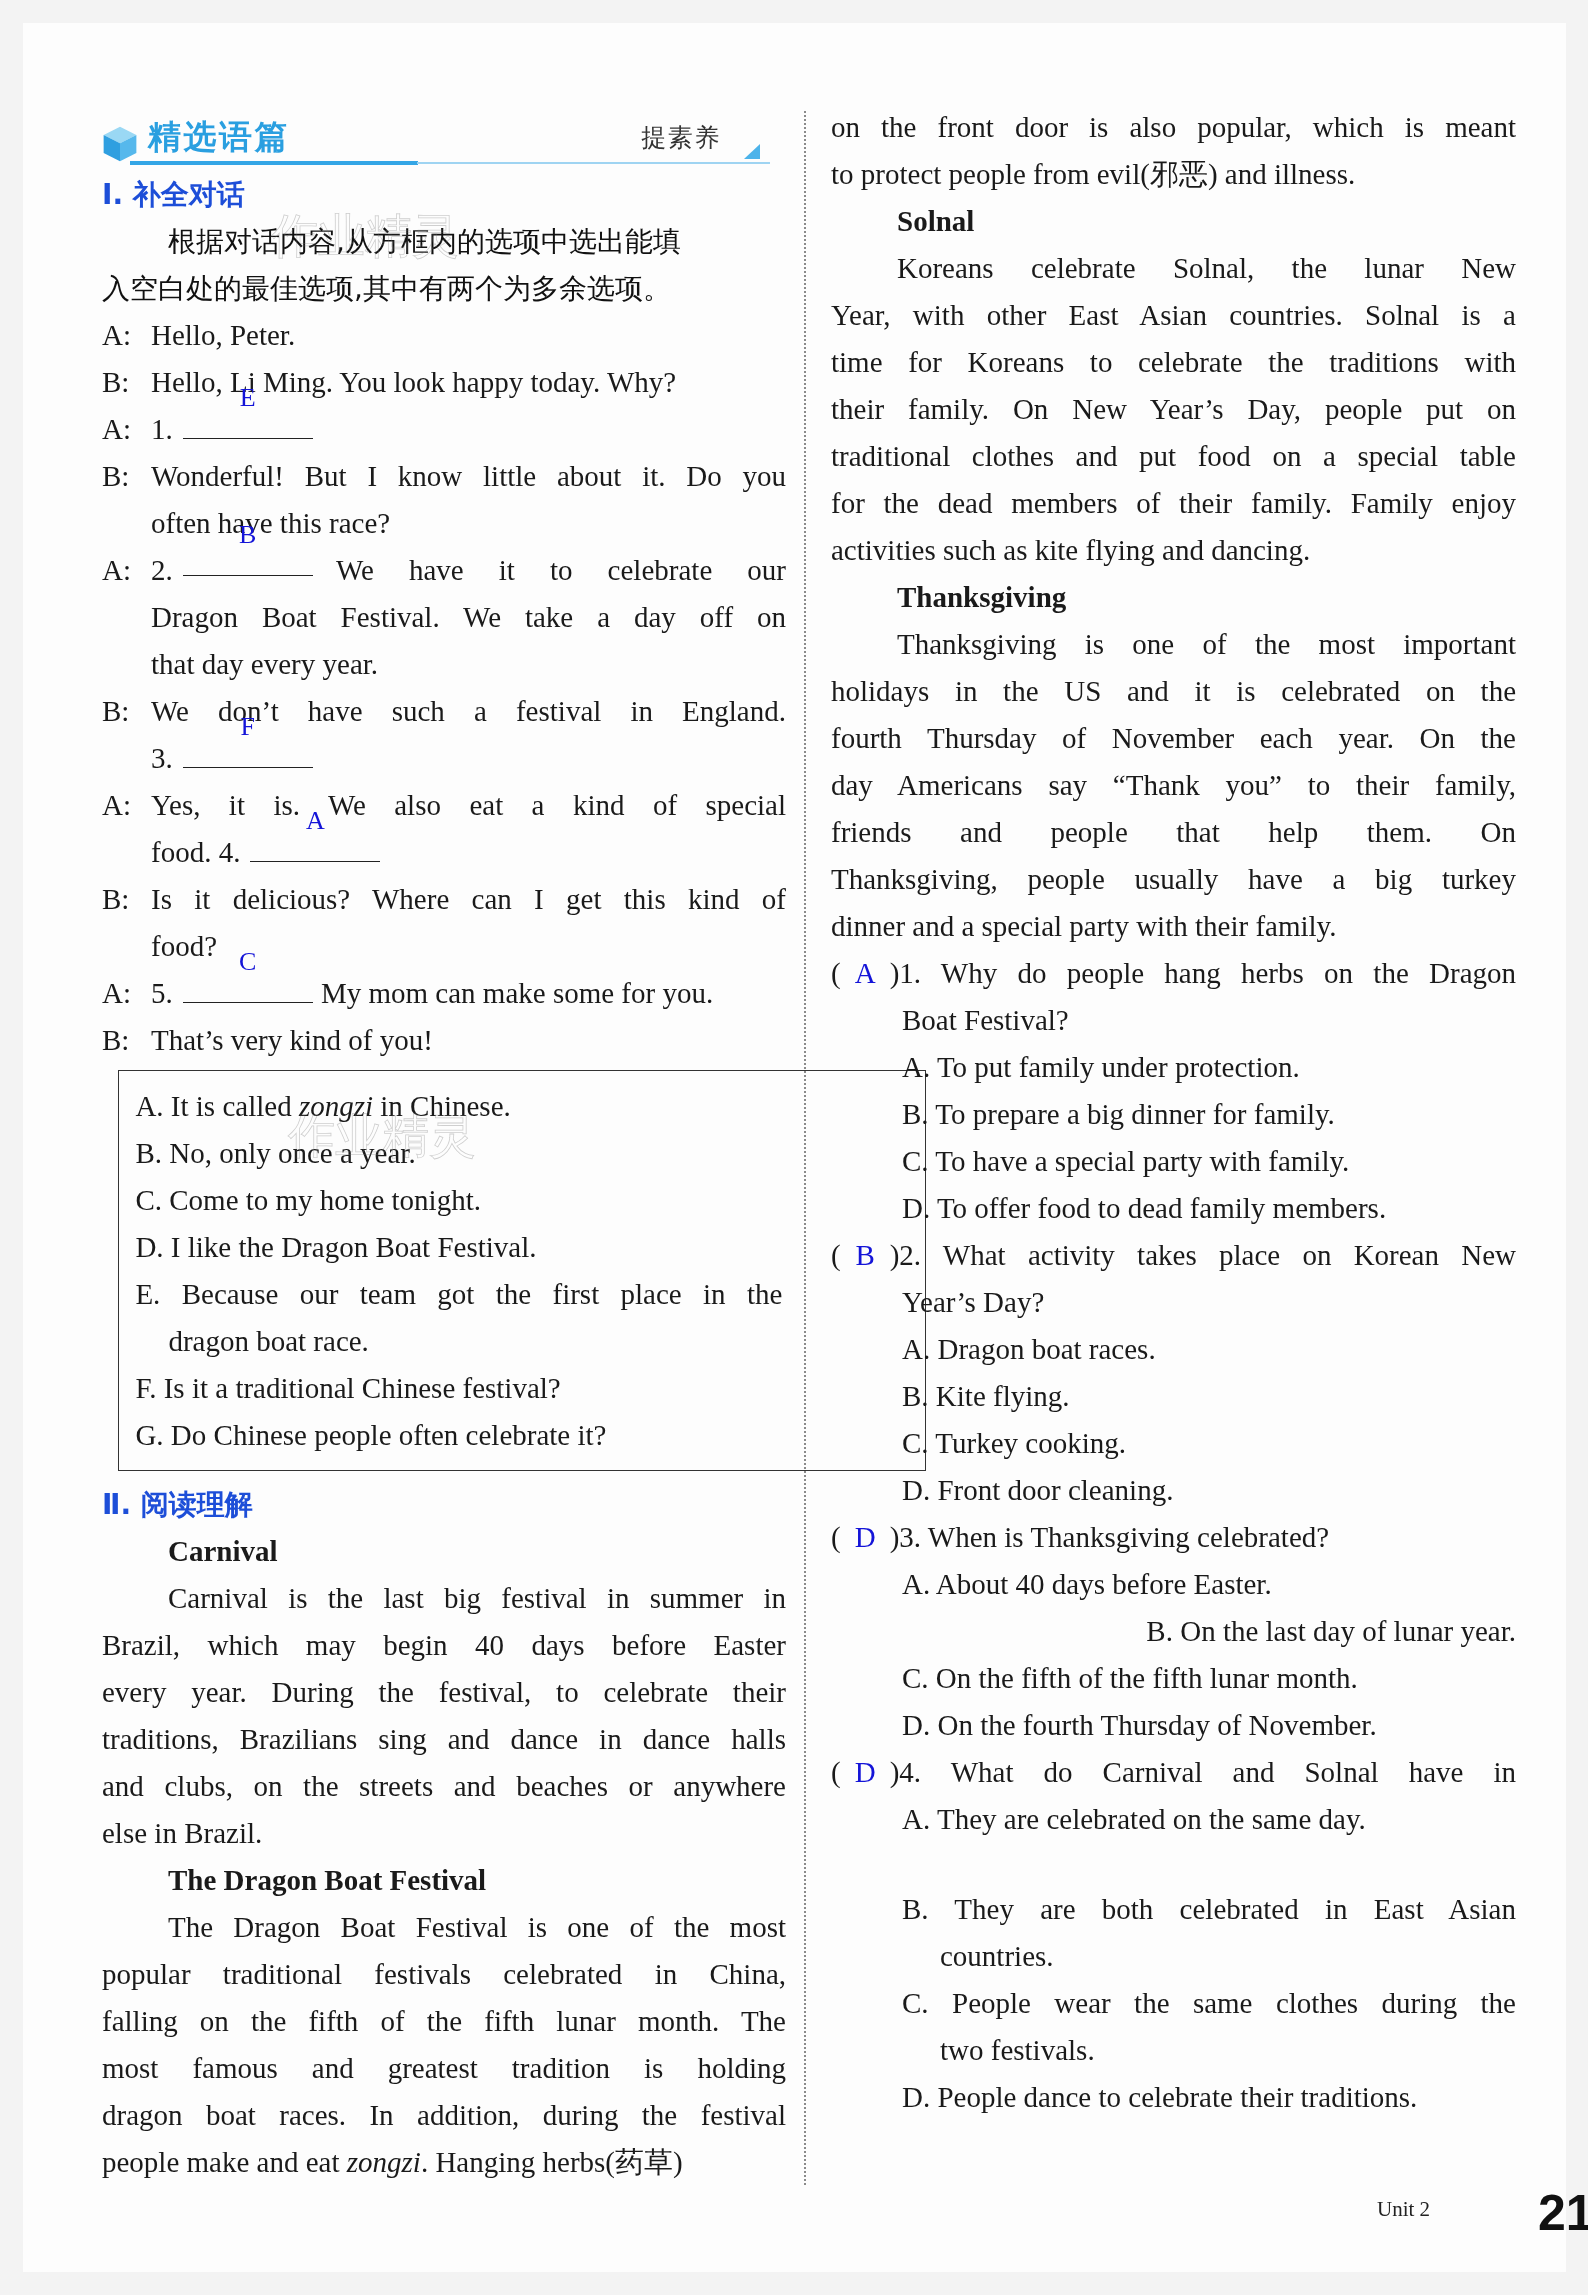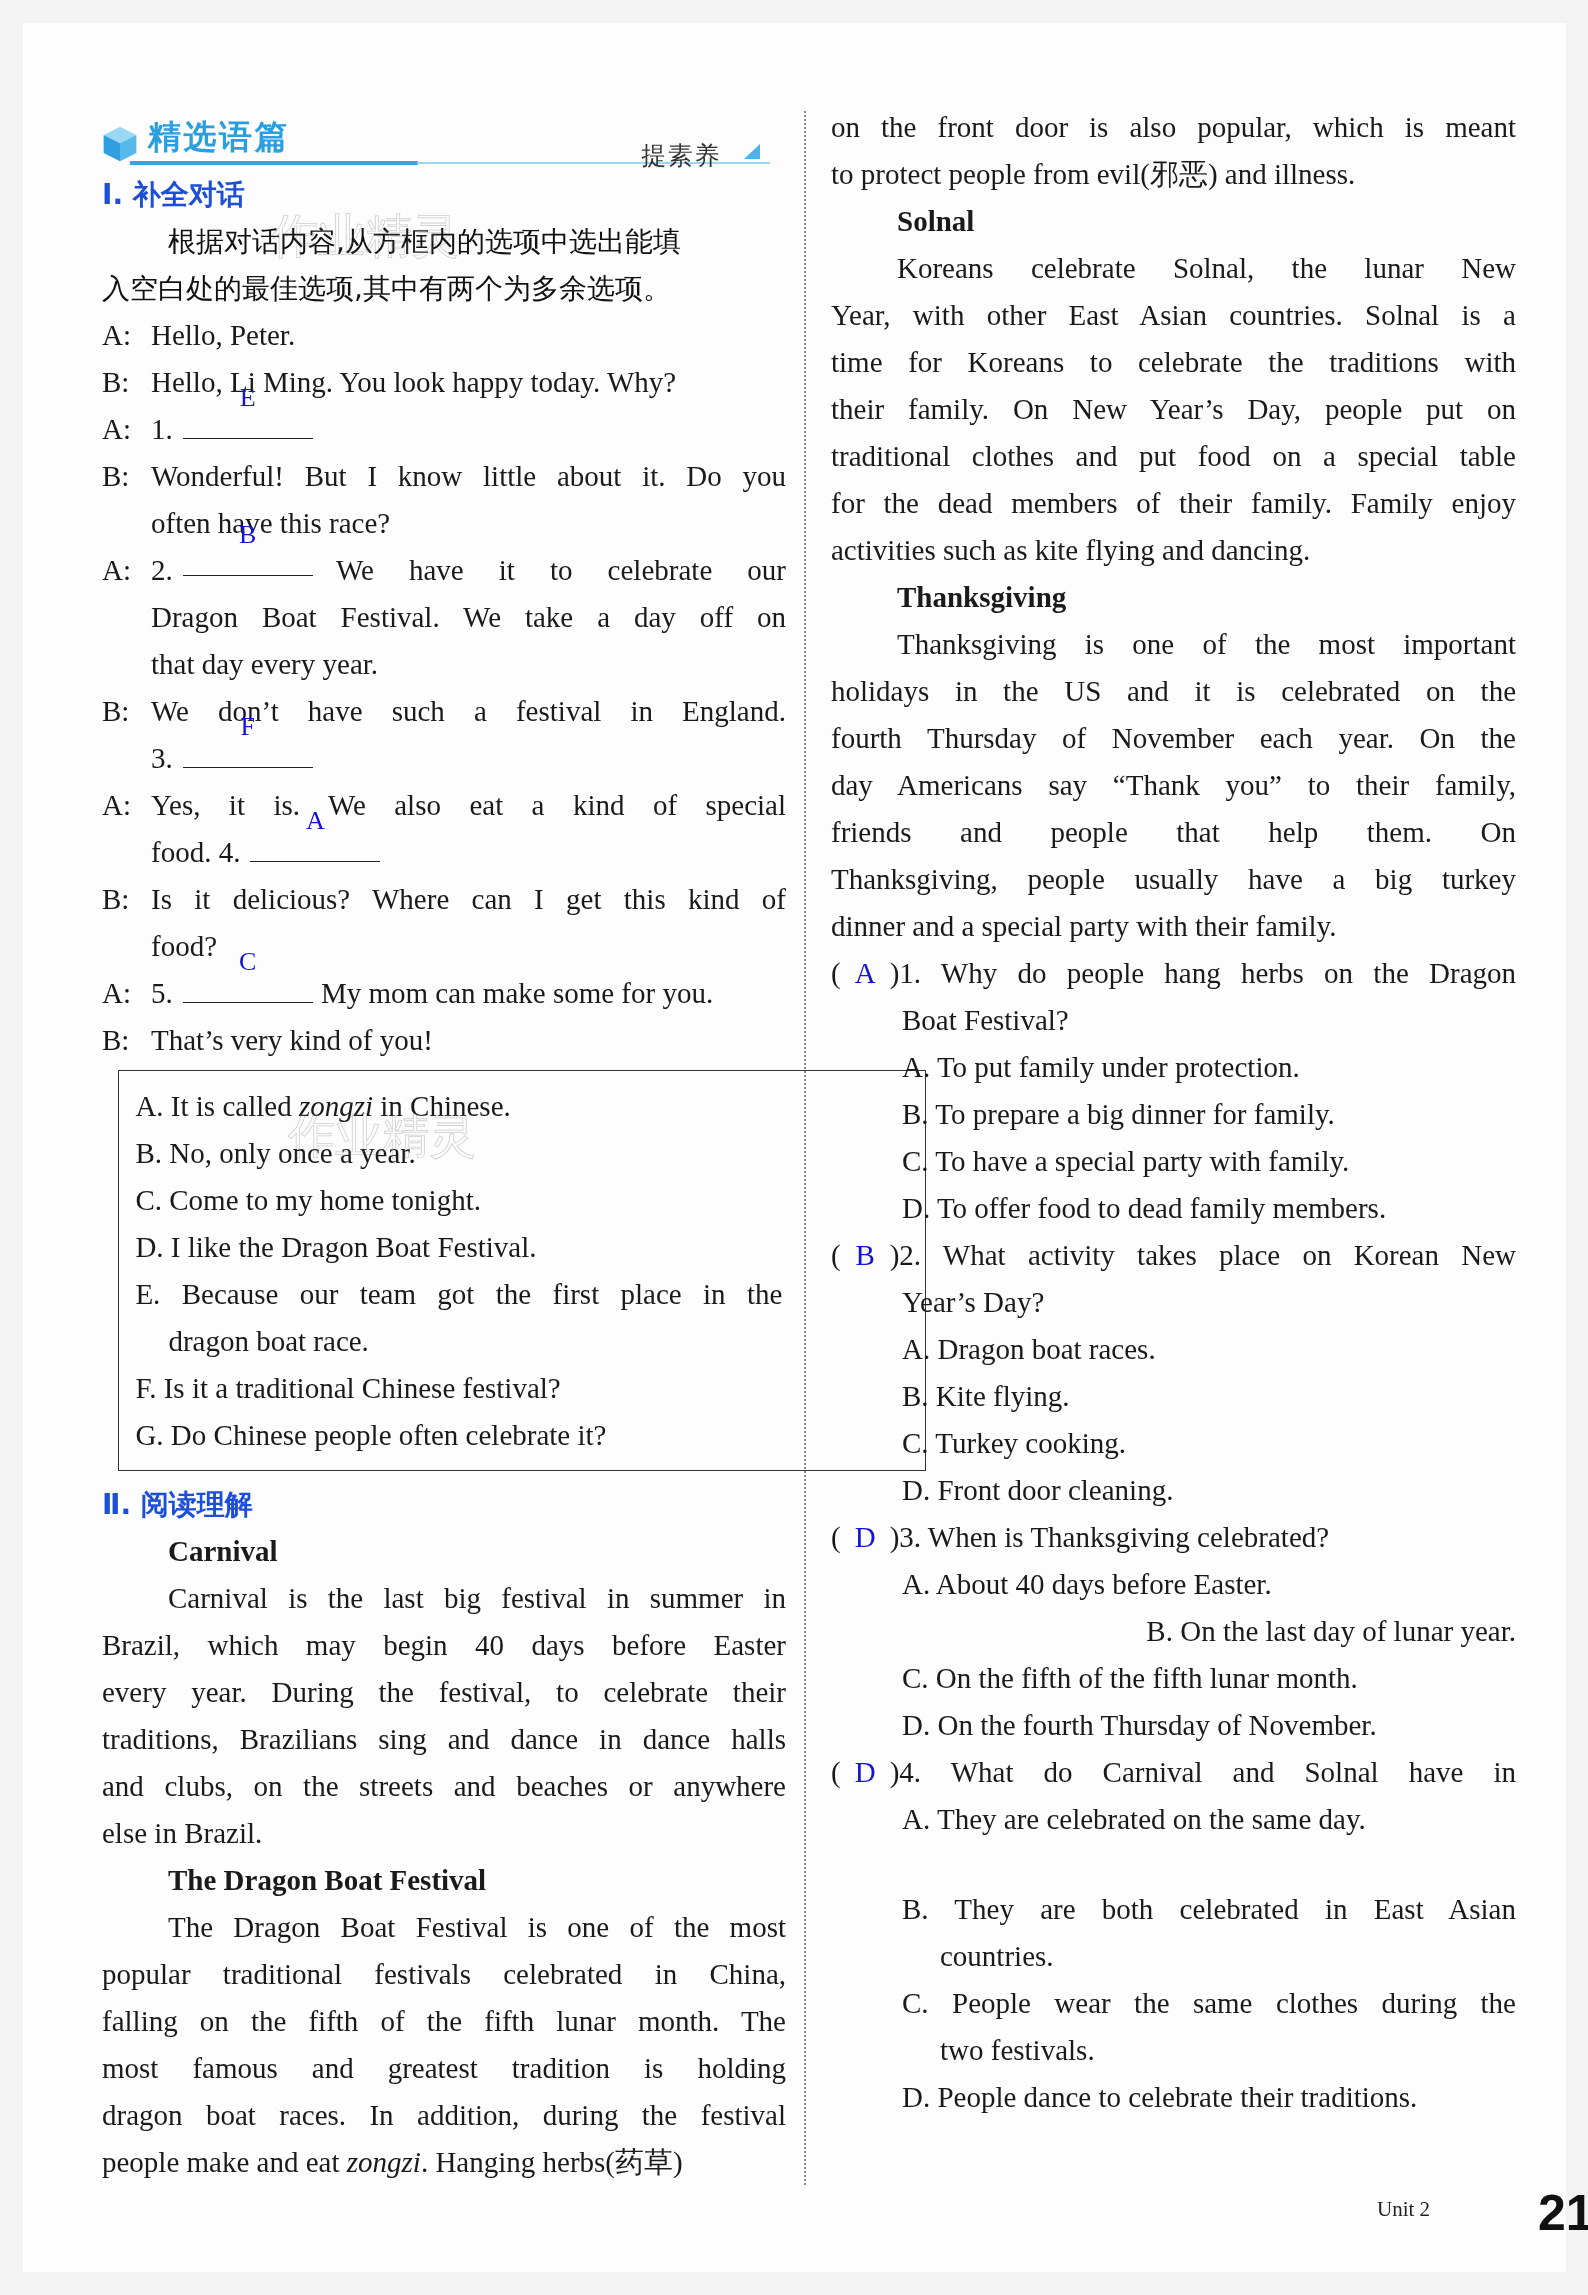--- a/index.html
+++ b/index.html
@@ -18,21 +18,21 @@
   .indent { padding-left:66px; }
   .hang { padding-left:49px; }
   .bold { font-weight:bold; }
 
   
   .hdr { position:absolute; left:102px; top:113px; width:665px; height:51px; }
   .hdr .cube { position:absolute; left:0; top:11.5px; width:36px; height:38px; }
   .hdr .title { position:absolute; left:46px; top:1.6px; font-family:"DejaVu Sans", sans-serif; font-weight:bold; font-size:33px; color:#2a9fe0; letter-spacing:2.5px; }
   .hdr .uline { position:absolute; left:28px; top:48px; width:288px; height:4.1px; background:#34a6e6; }
   .hdr .uline2 { position:absolute; left:315px; top:49px; width:353px; height:1.6px; background:#9fd4f2; }
-  .hdr .sub { position:absolute; right:46px; top:26px; font-family:Liberation Sans, sans-serif; font-size:25px; color:#333; letter-spacing:1.6px; }
+  .hdr .sub { position:absolute; right:46px; top:8px; font-family:Liberation Sans, sans-serif; font-size:25px; color:#333; letter-spacing:1.6px; }
   .hdr .tri { position:absolute; right:6.6px; top:31px; width:0; height:0; border-left:16.4px solid transparent; border-bottom:15px solid #4cb3ea; }
 
   .sec { font-family:"DejaVu Sans", sans-serif; font-weight:bold; font-size:28px; color:#1d4ed8; line-height:47px; height:47px; white-space:nowrap; }
   .cn { font-family:"DejaVu Sans", sans-serif; font-size:28px; line-height:47px; height:47px; white-space:nowrap; color:#111; }
 
   .spk { display:inline-block; width:49px; }
   .blank { display:inline-block; width:130px; border-bottom:1.6px solid #222; height:28px; position:relative; margin:0 8.2px 0 10px; vertical-align:baseline; }
   .ans { position:absolute; left:0; right:0; top:-25px; text-align:center; color:#1414d8; font-size:26px; line-height:26px; }
   .pans { display:inline-block; width:49px; text-align:center; color:#1414d8; }
   .it { font-style:italic; }

